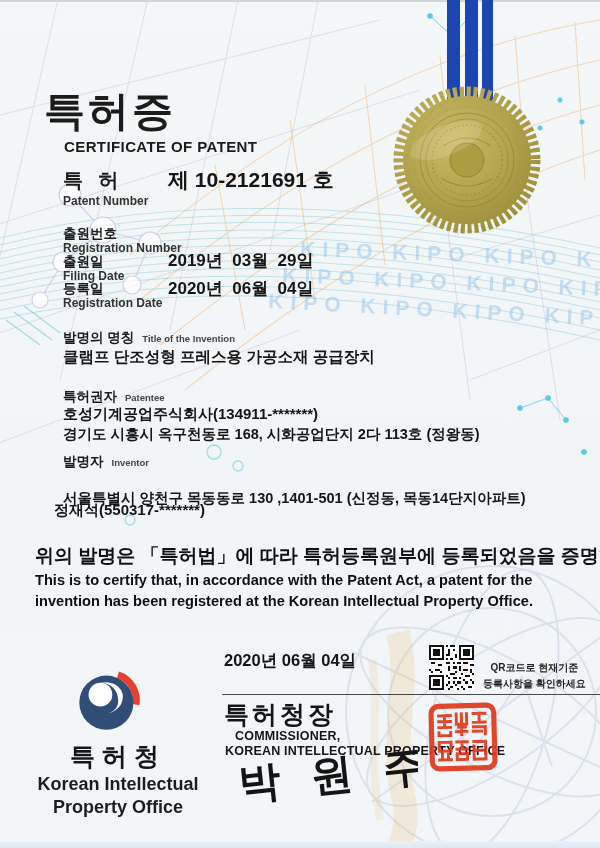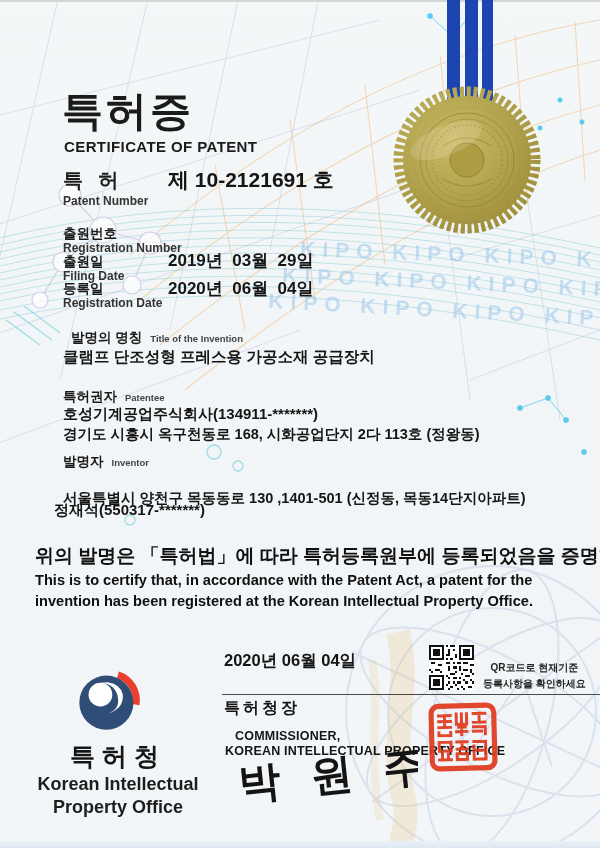--- a/index.html
+++ b/index.html
@@ -7,39 +7,39 @@
     position:relative;width:600px;height:848px;overflow:hidden;
     background:linear-gradient(180deg,#f4f7f8 0%,#f1f5f7 60%,#f3f6f8 100%);
     font-family:"Liberation Sans","DejaVu Sans",sans-serif;color:#151515;
   }
   .abs{position:absolute;}
   .pre{white-space:pre-wrap;}
   
   .strip-top{left:0;top:0;width:600px;height:2px;background:#d3d6d4;}
   .strip-bottom{left:0;bottom:0;width:600px;height:7px;background:linear-gradient(180deg,#eaf1f7,#dde8f2);}
   
-  .title-ko{left:62px;top:84px;font-size:41px;font-weight:800;letter-spacing:3px;color:#1b1b1b;}
+  .title-ko{left:44px;top:84px;font-size:41px;font-weight:800;letter-spacing:3px;color:#1b1b1b;}
   .title-en{left:64px;top:138px;font-size:15px;font-weight:700;letter-spacing:.4px;color:#1b1b1b;}
   
   .lbl-ko-lg{font-size:20px;font-weight:800;letter-spacing:5px;color:#1b1b1b;}
   .lbl-ko{font-size:13.5px;font-weight:800;color:#1b1b1b;}
   .lbl-en{font-size:12px;font-weight:700;color:#333;}
   .val-lg{font-size:21px;font-weight:800;}
   .val-md{font-size:17px;font-weight:800;}
   .inline-en{font-size:9.5px;font-weight:700;color:#444;margin-left:8px;letter-spacing:0;}
   .name-line{font-size:15px;font-weight:800;}
   .addr-line{font-size:14.5px;font-weight:700;}
   .invention-title{font-size:15.5px;font-weight:800;}
   
   .stmt-ko{left:35px;top:543px;font-size:19px;font-weight:800;white-space:nowrap;color:#101010;}
   .stmt-en{left:35px;top:570px;width:548px;font-size:14.6px;font-weight:700;line-height:1.45;color:#101010;}
   
   .issue-date{left:224px;top:650px;font-size:16.5px;font-weight:700;}
   .rule{left:222px;top:694px;width:378px;height:1.4px;background:#4a4a4a;}
-  .comm-ko{left:224px;top:698px;font-size:16px;font-weight:800;letter-spacing:3px;}
+  .comm-ko{left:224px;top:698px;font-size:25px;font-weight:800;letter-spacing:3px;}
   .comm-en1{left:235px;top:729px;font-size:12.5px;font-weight:800;letter-spacing:.2px;}
   .comm-en2{left:225px;top:744px;font-size:12.5px;font-weight:800;letter-spacing:.2px;}
   .qr-caption{left:483px;top:660px;font-size:10px;font-weight:700;line-height:1.55;color:#222;text-align:center;}
   .logo-ko{left:40px;top:740px;width:156px;text-align:center;font-size:25px;font-weight:800;letter-spacing:7px;}
   .logo-en{left:30px;top:773px;width:176px;text-align:center;font-size:18px;font-weight:800;line-height:1.3;color:#1d1d1d;}
   
   .ribbon{left:447px;top:0;width:46px;height:114px;display:flex;justify-content:space-between;}
   .ribbon>div{width:13px;height:100%;background:#1c45b2;}
   .ribbon>div:last-child{width:11px;}
   .sig{left:228px;top:738px;}
@@ -197,21 +197,21 @@
   <div class="abs lbl-en" style="left:63px;top:241px;">Registration Number</div>
 
   <div class="abs lbl-ko" style="left:63px;top:253px;">출원일</div>
   <div class="abs lbl-en" style="left:63px;top:269px;">Filing Date</div>
   <div class="abs val-md pre" style="left:168px;top:249px;">2019년  03월  29일</div>
 
   <div class="abs lbl-ko" style="left:63px;top:280px;">등록일</div>
   <div class="abs lbl-en" style="left:63px;top:296px;">Registration Date</div>
   <div class="abs val-md pre" style="left:168px;top:277px;">2020년  06월  04일</div>
 
-  <div class="abs" style="left:71px;top:328px;">
+  <div class="abs" style="left:63px;top:328px;">
     <span class="lbl-ko">발명의 명칭</span><span class="inline-en">Title of the Invention</span>
   </div>
   <div class="abs invention-title" style="left:63px;top:347px;">클램프 단조성형 프레스용 가공소재 공급장치</div>
 
   <div class="abs" style="left:63px;top:387px;">
     <span class="lbl-ko">특허권자</span><span class="inline-en">Patentee</span>
   </div>
   <div class="abs name-line" style="left:63px;top:405px;">호성기계공업주식회사(134911-*******)</div>
   <div class="abs addr-line" style="left:63px;top:425px;">경기도 시흥시 옥구천동로 168, 시화공업단지 2다 113호 (정왕동)</div>
 

